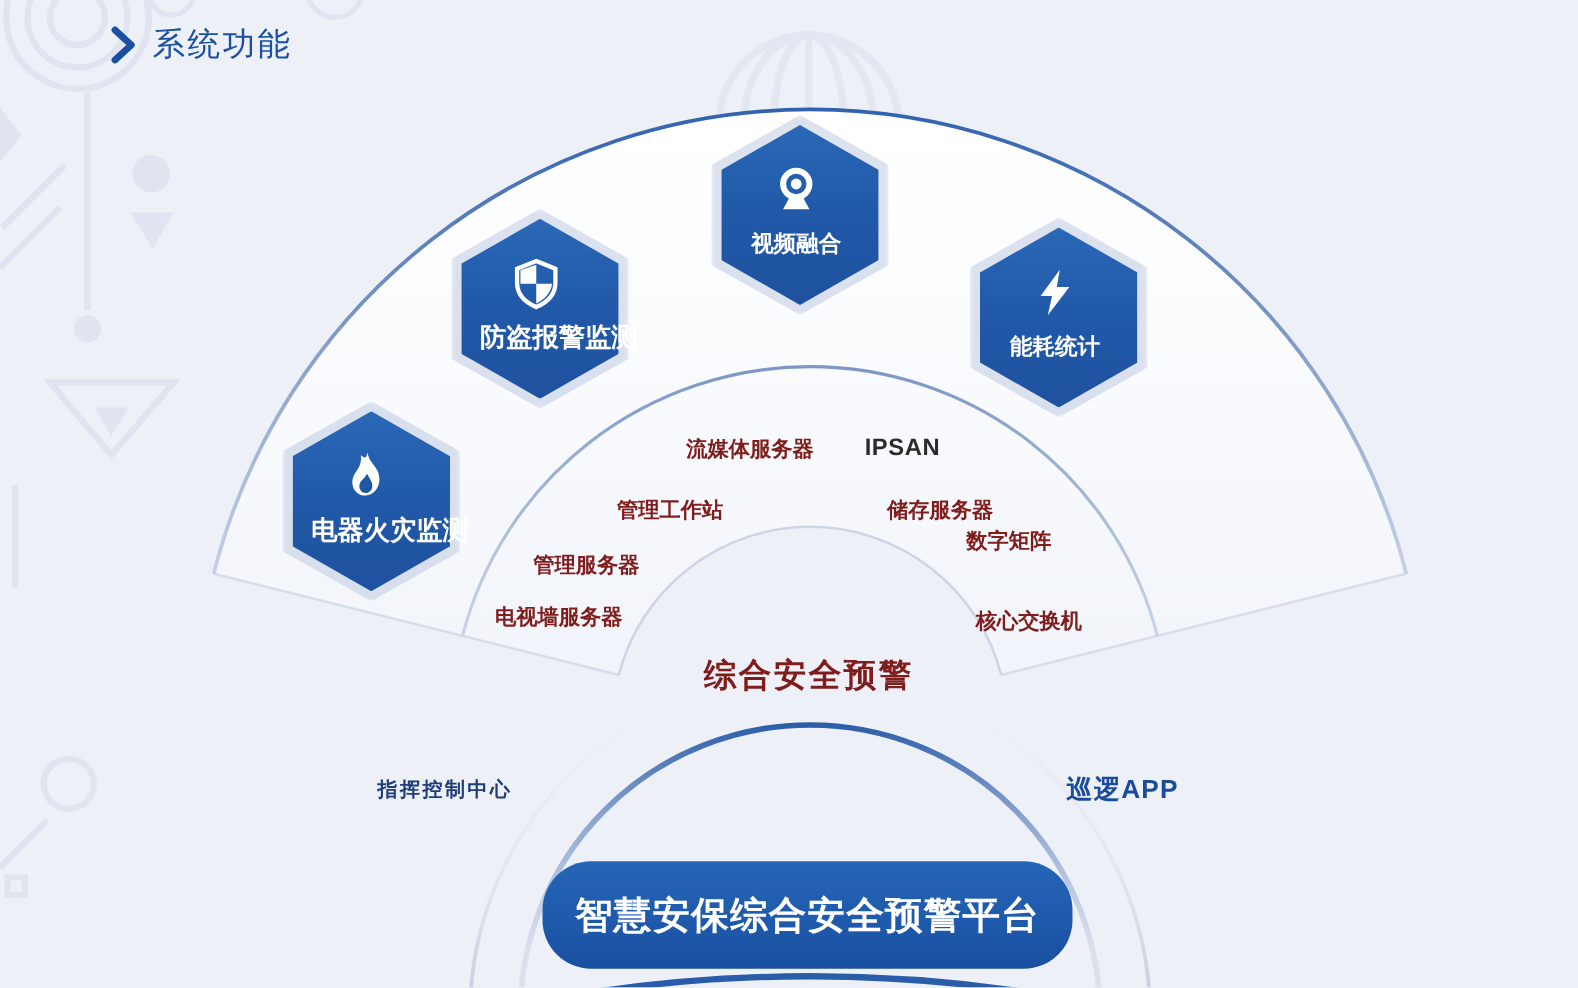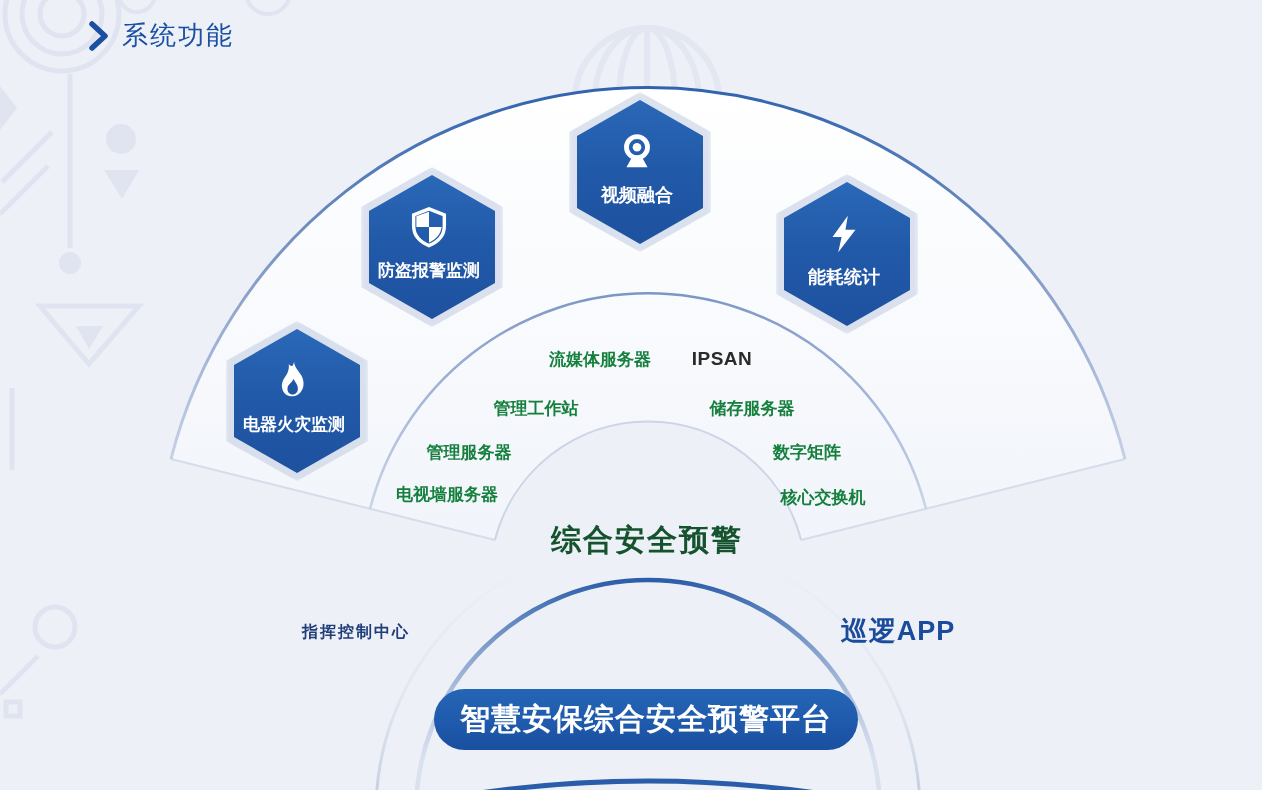--- a/index.html
+++ b/index.html
@@ -40,49 +40,49 @@
     clip-path:polygon(50% 0%,100% 25%,100% 75%,50% 100%,0% 75%,0% 25%);
   }
   .hex .ic{
     position:absolute;left:50%;top:36%;transform:translate(-50%,-50%);
     width:46px;height:46px;
   }
   .hex .lbl{
     position:absolute;left:50%;top:66%;transform:translate(-50%,-50%);
     white-space:nowrap;color:#ffffff;font-weight:700;font-size:18px;
   }
-  .hex .lbl.small{font-size:17px;letter-spacing:0px;}
+  .hex .lbl.small{font-size:21px;letter-spacing:0px;margin-left:18px;}
   .hex1{left:577px;top:100px;}
   .hex2{left:369px;top:175px;}
   .hex3{left:784px;top:182px;}
   .hex4{left:234px;top:329px;}
   .hex5{left:922px;top:317px;}
 
   
   .infra{
     position:absolute;transform:translate(-50%,-50%);
-    font-size:17px;font-weight:700;color:#15803d;white-space:nowrap;
+    font-size:17px;font-weight:700;color:#7f1d1d;white-space:nowrap;
   }
   .infra.en{font-size:19px;letter-spacing:0.5px;color:#2b2b2b;}
 
   
   .center-label{
     position:absolute;left:647px;top:540px;transform:translate(-50%,-50%);
-    font-size:30px;font-weight:800;color:#14532d;letter-spacing:2px;white-space:nowrap;
+    font-size:26px;font-weight:800;color:#7f1d1d;letter-spacing:2px;white-space:nowrap;
   }
   .cmd-label{
     position:absolute;left:356px;top:632px;transform:translate(-50%,-50%);
     font-size:16px;font-weight:800;color:#1f3d78;letter-spacing:2px;white-space:nowrap;
   }
   .app-label{
     position:absolute;left:898px;top:631px;transform:translate(-50%,-50%);
-    font-size:27px;font-weight:800;color:#1b4b9c;letter-spacing:1px;white-space:nowrap;
+    font-size:21px;font-weight:800;color:#1b4b9c;letter-spacing:1px;white-space:nowrap;
   }
   .platform-pill{
-    position:absolute;left:434px;top:689px;width:424px;height:61px;
+    position:absolute;left:434px;top:689px;width:424px;height:86px;
     border-radius:39px;
     background:linear-gradient(180deg,#2565b5 0%,#1f5aac 55%,#1a4f9f 100%);
     display:flex;align-items:center;justify-content:center;
   }
   .platform-pill span{
     color:#ffffff;font-size:30px;font-weight:800;letter-spacing:1px;white-space:nowrap;
   }
 </style>
 </head>
 <body>
@@ -207,21 +207,21 @@
     </svg>
     <span class="lbl small">电器火灾监测</span>
   </div>
 
 
   <span class="infra" style="left:600px;top:359px;">流媒体服务器</span>
   <span class="infra en" style="left:722px;top:359px;">IPSAN</span>
   <span class="infra" style="left:536px;top:408px;">管理工作站</span>
   <span class="infra" style="left:752px;top:408px;">储存服务器</span>
   <span class="infra" style="left:469px;top:452px;">管理服务器</span>
-  <span class="infra" style="left:807px;top:452px;">数字矩阵</span>
+  <span class="infra" style="left:807px;top:433px;">数字矩阵</span>
   <span class="infra" style="left:447px;top:494px;">电视墙服务器</span>
   <span class="infra" style="left:823px;top:497px;">核心交换机</span>
 
   <div class="center-label">综合安全预警</div>
   <div class="cmd-label">指挥控制中心</div>
   <div class="app-label">巡逻APP</div>
 
   <div class="platform-pill">
     <span>智慧安保综合安全预警平台</span>
   </div>

